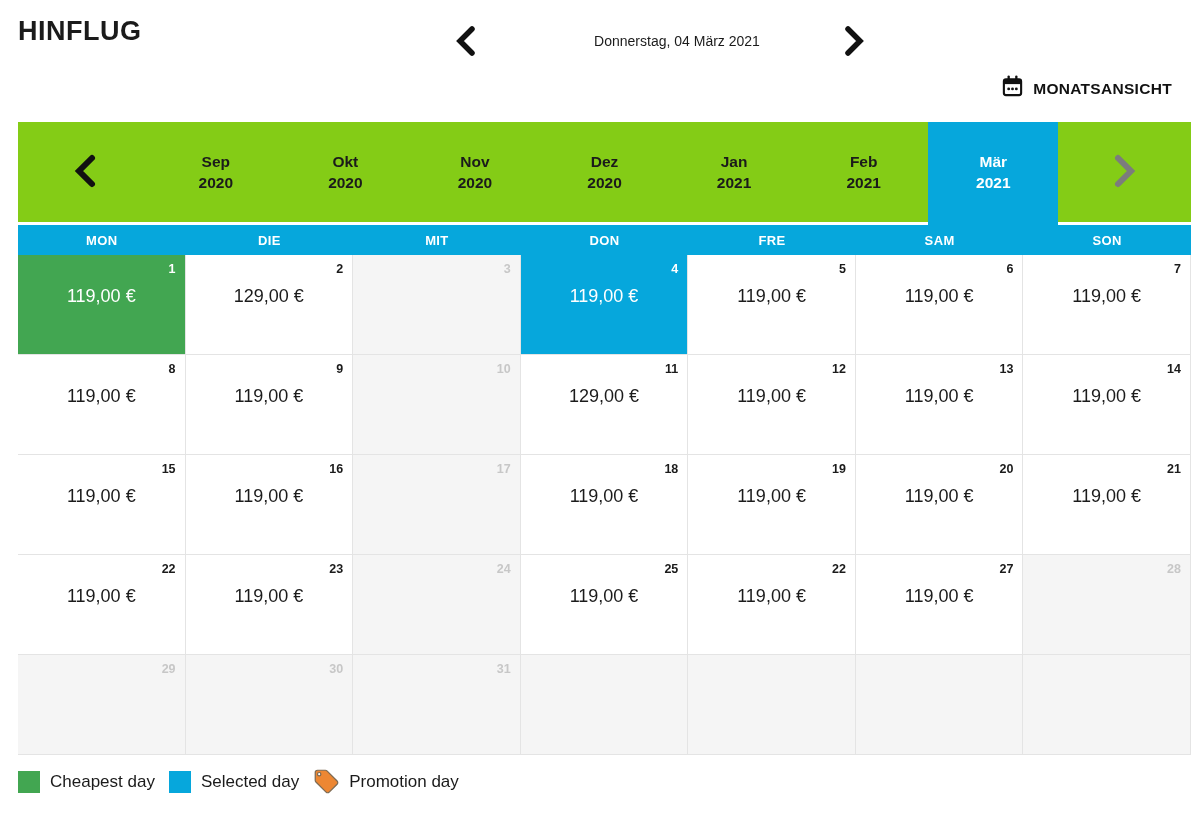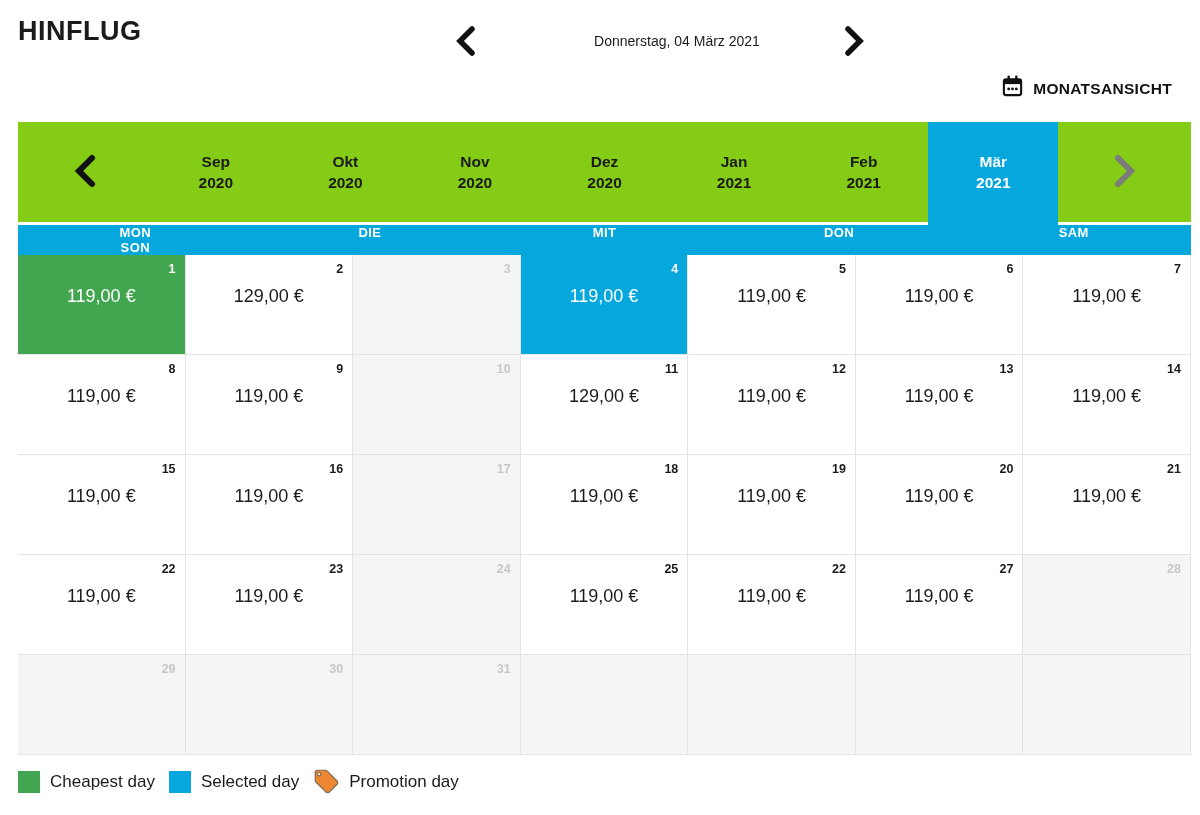--- a/index.html
+++ b/index.html
@@ -26,21 +26,21 @@
   .nav-arrow { width:133px; flex:none; display:flex; align-items:center;
     justify-content:center; background:none; border:none; cursor:pointer; }
   .month-tab { flex:1; display:flex; flex-direction:column; align-items:center;
     justify-content:center; cursor:pointer; position:relative;
     font-weight:bold; font-size:15.5px; line-height:21px; color:#1b1b1b; }
   .month-tab.selected { background:#06a7dc; color:#ffffff; }
   .month-tab.selected::after { content:""; position:absolute; left:0; right:0;
     bottom:-3px; height:3px; background:#06a7dc; }
 
   .weekdays { margin-top:3px; height:30px; background:#06a7dc; display:grid;
-    grid-template-columns:repeat(5,1fr); }
+    grid-template-columns:repeat(7,1fr); }
   .weekday { display:flex; align-items:center; justify-content:center;
     color:#ffffff; font-weight:bold; font-size:13px; letter-spacing:.4px; }
 
   .grid { display:grid; grid-template-columns:repeat(7,1fr); background:#ffffff; }
   .cell { position:relative; height:100px; background:#ffffff;
     border-right:1px solid #e4e4e4; border-bottom:1px solid #e4e4e4; cursor:pointer; }
   .cell .day-num { position:absolute; top:7px; right:9px; font-size:12.5px;
     font-weight:bold; color:#1b1b1b; }
   .cell .price { display:block; text-align:center; margin-top:31px;
     font-size:18px; color:#1b1b1b; }
@@ -147,20 +147,21 @@
           </svg>
       </span>
     </button>
   </div>
 
   <div class="weekdays" id="weekday-row">
       <div class="weekday">MON</div>
       <div class="weekday">DIE</div>
       <div class="weekday">MIT</div>
       <div class="weekday">DON</div>
+      <div class="weekday">FRE</div>
       <div class="weekday">SAM</div>
       <div class="weekday">SON</div>
     </div>
 
   <div class="grid" id="day-grid">
       <div class="cell cheapest">
         <span class="day-num">1</span>
         <span class="price">119,00 €</span>
       </div>
       <div class="cell ">

